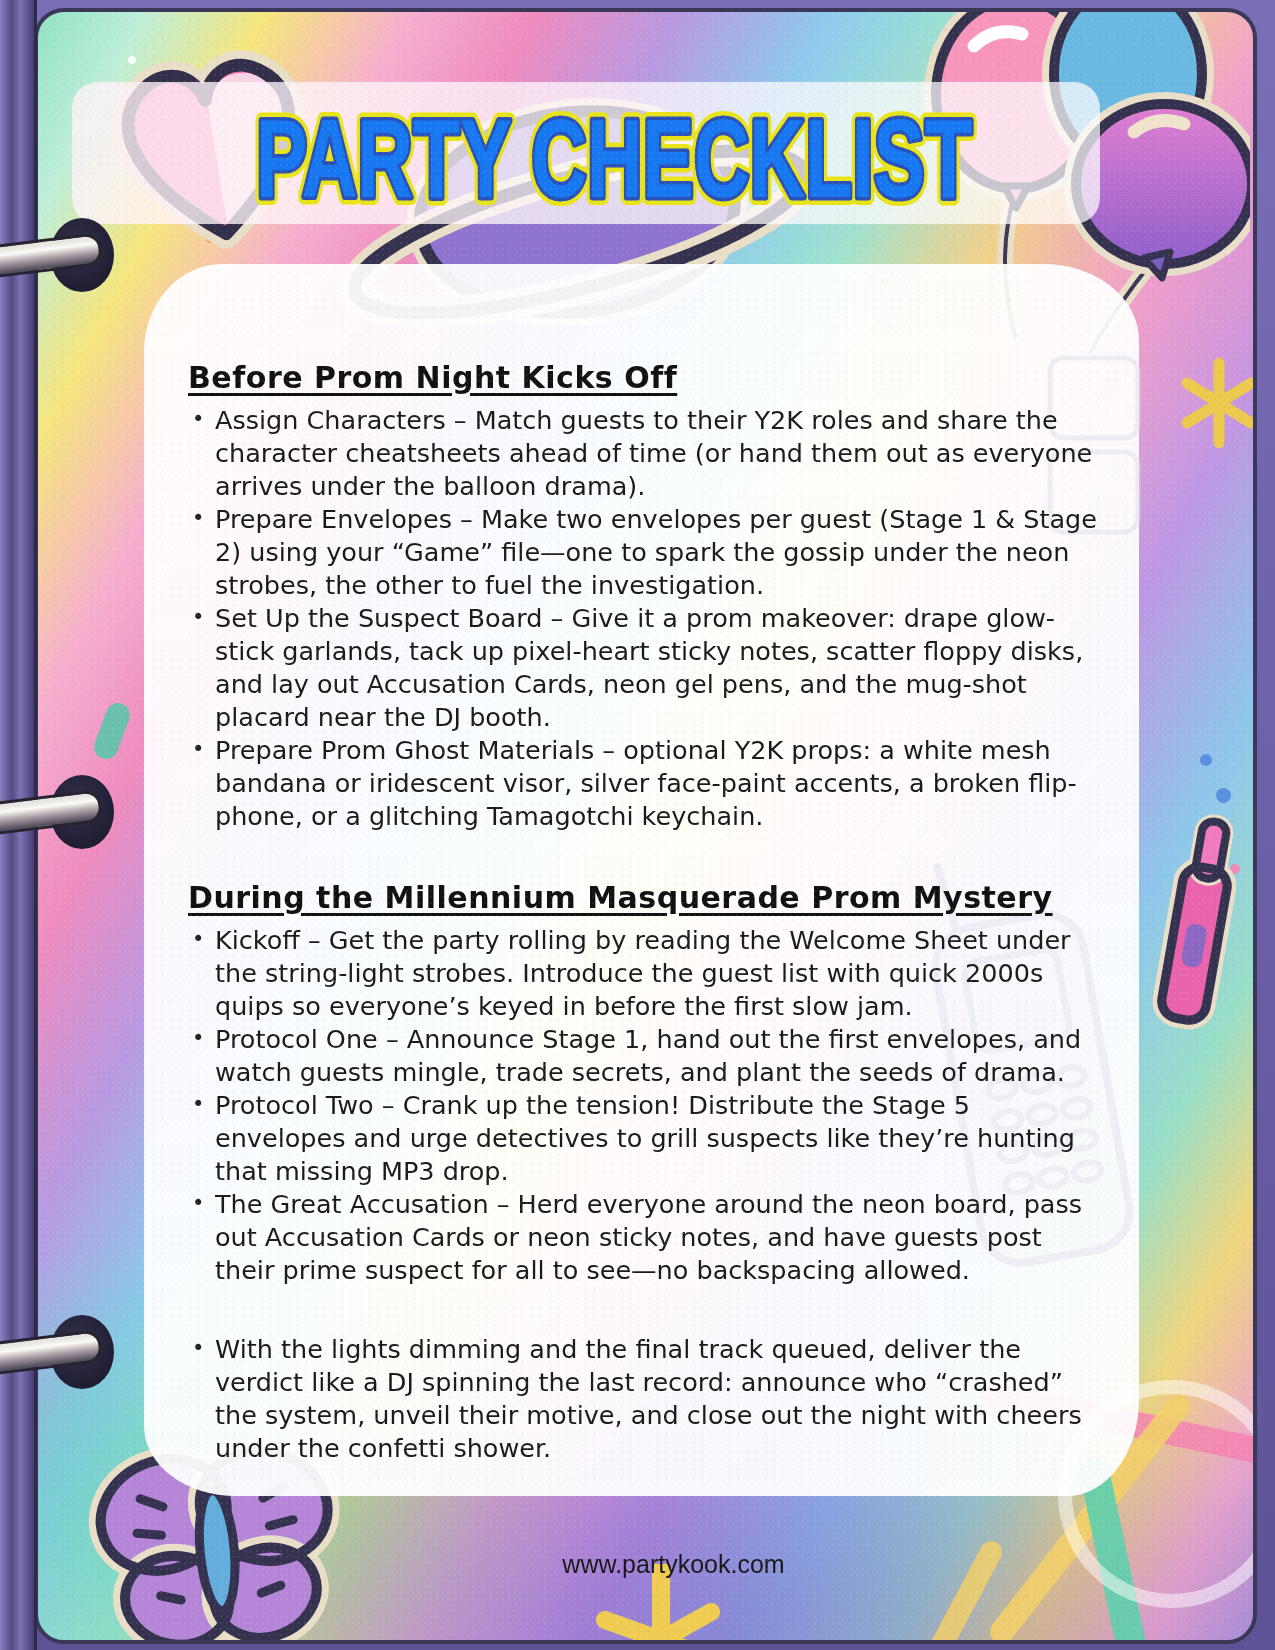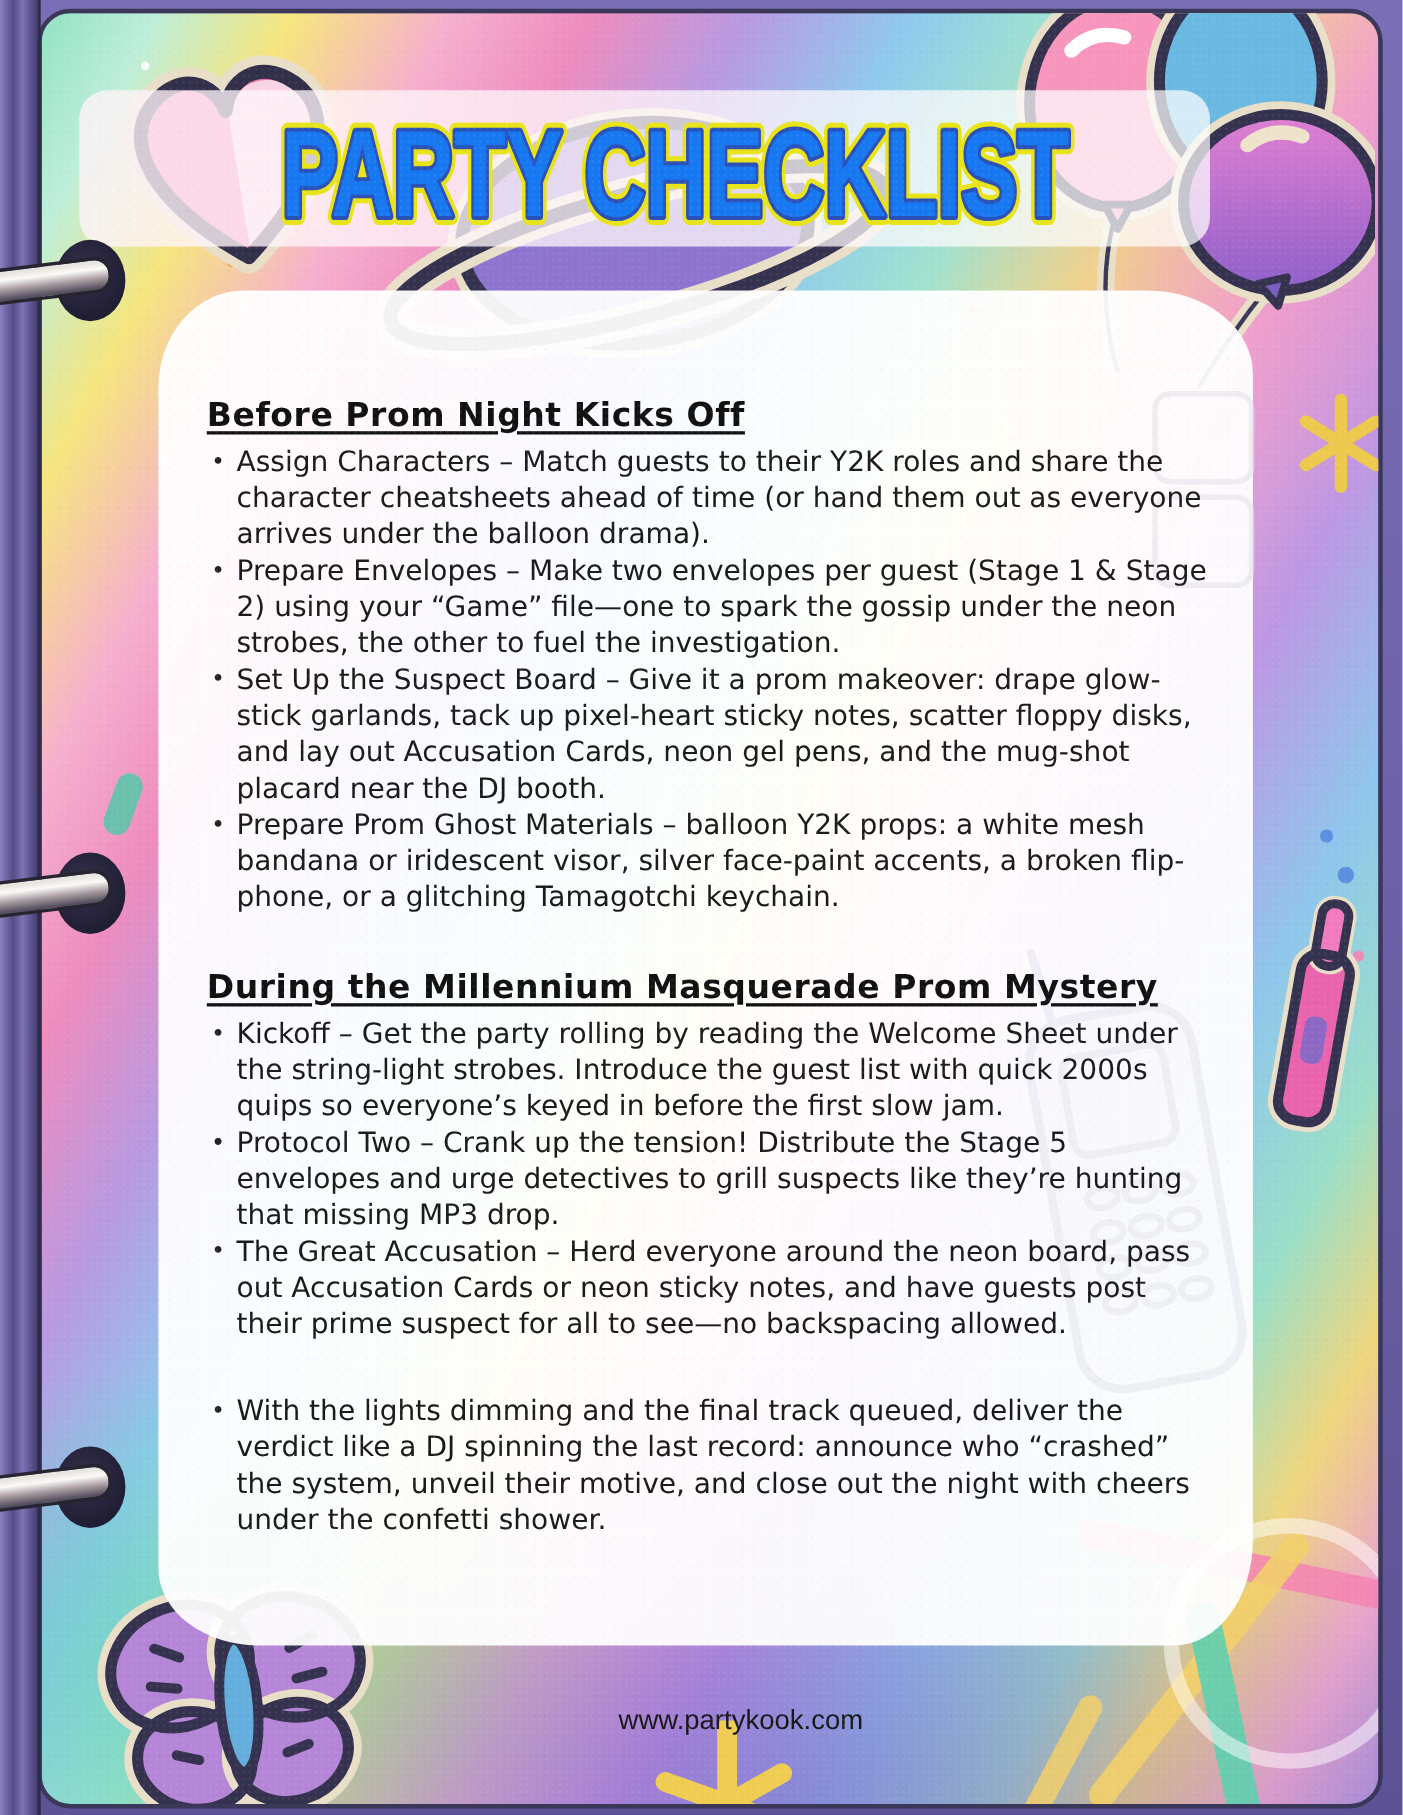--- a/index.html
+++ b/index.html
@@ -233,29 +233,29 @@
       </g>
     </svg>
 
     <div class="card-inner">
   <section class="sec">
     <h2 class="sec-h">Before Prom Night Kicks Off</h2>
     <ul class="sec-list">
             <li><span class="dot">•</span><span class="txt">Assign Characters – Match guests to their Y2K roles and share the character cheatsheets ahead of time (or hand them out as everyone arrives under the balloon drama).</span></li>
             <li><span class="dot">•</span><span class="txt">Prepare Envelopes – Make two envelopes per guest (Stage 1 &amp; Stage 2) using your “Game” file—one to spark the gossip under the neon strobes, the other to fuel the investigation.</span></li>
             <li><span class="dot">•</span><span class="txt">Set Up the Suspect Board – Give it a prom makeover: drape glow-stick garlands, tack up pixel-heart sticky notes, scatter floppy disks, and lay out Accusation Cards, neon gel pens, and the mug-shot placard near the DJ booth.</span></li>
-            <li><span class="dot">•</span><span class="txt">Prepare Prom Ghost Materials – balloon Y2K props: a white mesh bandana or iridescent visor, silver face-paint accents, a broken flip-phone, or a glitching Tamagotchi keychain.</span></li>
+            <li><span class="dot">•</span><span class="txt">Prepare Prom Ghost Materials – optional Y2K props: a white mesh bandana or iridescent visor, silver face-paint accents, a broken flip-phone, or a glitching Tamagotchi keychain.</span></li>
           </ul>
   </section>
 
   <section class="sec">
     <h2 class="sec-h">During the Millennium Masquerade Prom Mystery</h2>
     <ul class="sec-list">
             <li><span class="dot">•</span><span class="txt">Kickoff – Get the party rolling by reading the Welcome Sheet under the string-light strobes. Introduce the guest list with quick 2000s quips so everyone’s keyed in before the first slow jam.</span></li>
-            <li><span class="dot">•</span></li>
+            <li><span class="dot">•</span><span class="txt">Protocol One – Announce Stage 1, hand out the first envelopes, and watch guests mingle, trade secrets, and plant the seeds of drama.</span></li>
             <li><span class="dot">•</span><span class="txt">Protocol Two – Crank up the tension! Distribute the Stage 5 envelopes and urge detectives to grill suspects like they’re hunting that missing MP3 drop.</span></li>
             <li><span class="dot">•</span><span class="txt">The Great Accusation – Herd everyone around the neon board, pass out Accusation Cards or neon sticky notes, and have guests post their prime suspect for all to see—no backspacing allowed.</span></li>
           </ul>
   </section>
 
   <section class="sec">
     <ul class="sec-list">
             <li><span class="dot">•</span><span class="txt">With the lights dimming and the final track queued, deliver the verdict like a DJ spinning the last record: announce who “crashed” the system, unveil their motive, and close out the night with cheers under the confetti shower.</span></li>
           </ul>
   </section>

